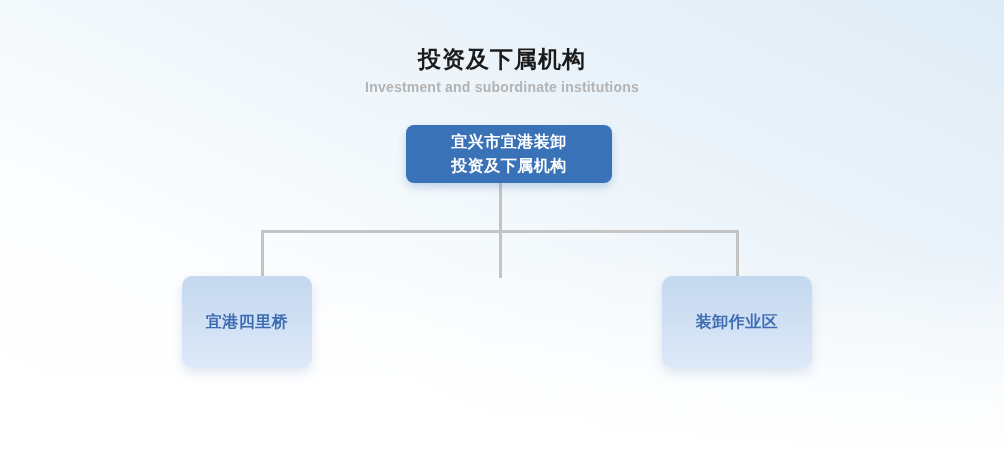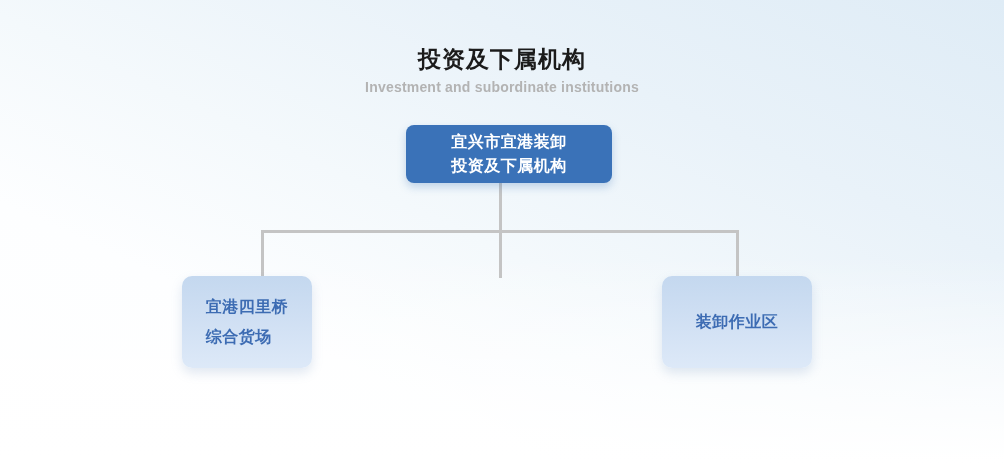--- a/index.html
+++ b/index.html
@@ -125,21 +125,20 @@
   <div class="node-root">
     <div class="node-text">
       <span class="node-line">宜兴市宜港装卸</span>
       <span class="node-line">投资及下属机构</span>
     </div>
   </div>
 
   <div class="node-child child-0">
     <div class="node-text">
       <span class="node-line">宜港四里桥</span>
-      <span class="node-line">综合货场</span>
     </div>
   </div>
 
 
   <div class="node-child child-2">
     <div class="node-text">
       <span class="node-line">装卸作业区</span>
     </div>
   </div>
 

